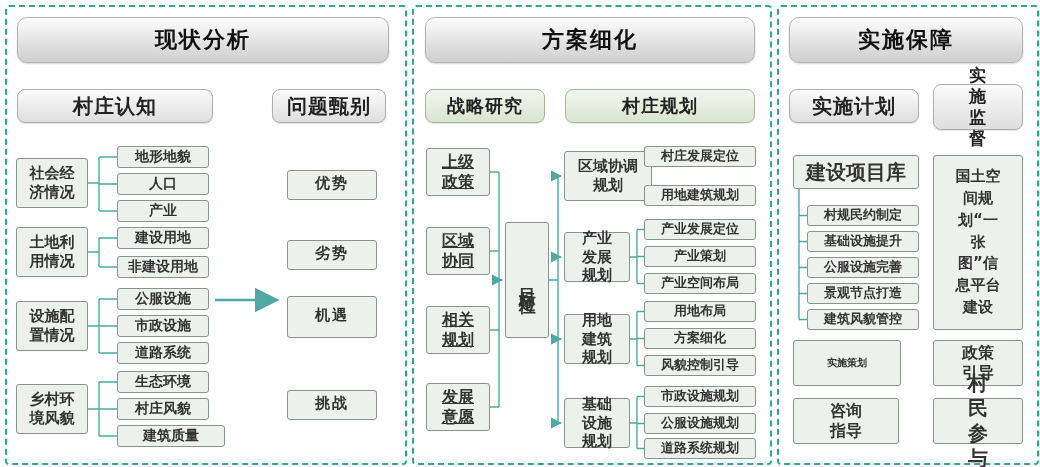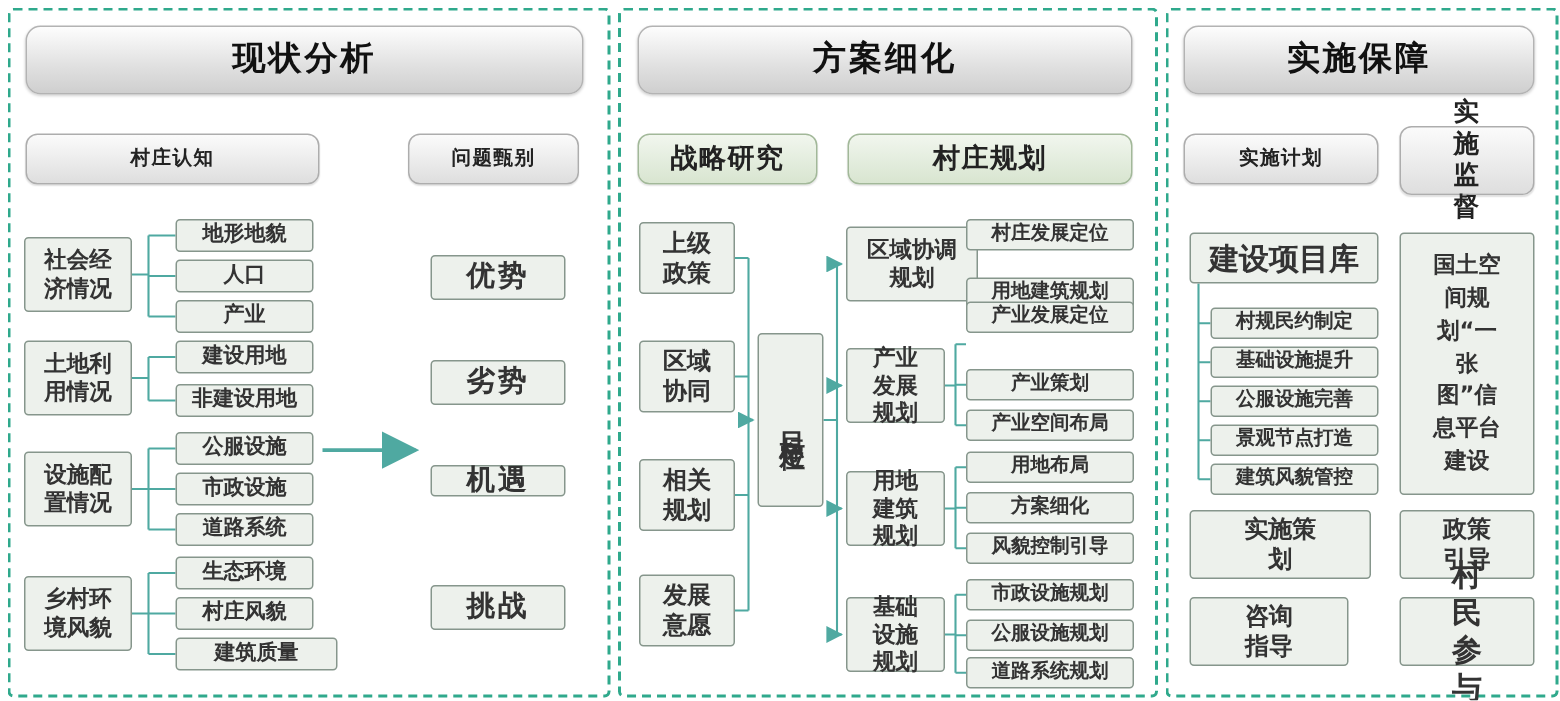--- a/index.html
+++ b/index.html
@@ -5,31 +5,31 @@
   html,body{margin:0;padding:0;background:#ffffff;}
   .stage{position:relative;width:1040px;height:467px;background:#ffffff;overflow:hidden;
          font-family:"DejaVu Sans",sans-serif;}
   .panel{position:absolute;border:2px dashed #2fa98c;border-radius:4px;background:#ffffff;}
   .box{position:absolute;display:flex;align-items:center;justify-content:center;
        text-align:center;color:#333;font-weight:700;line-height:1.25;box-sizing:border-box;}
   .title{background:linear-gradient(180deg,#fdfdfd,#e0e0e0 60%,#cfcfcf);
          border:1px solid #b3b3b3;border-radius:10px;font-size:22px;color:#111;
          box-shadow:0 1px 2px rgba(0,0,0,.18);letter-spacing:2px;}
   .hdr-silver{background:linear-gradient(180deg,#fbfbfb,#dedede);
-         border:1px solid #adadad;border-radius:8px;font-size:13px;color:#222;
+         border:1px solid #adadad;border-radius:8px;font-size:20px;color:#222;
          box-shadow:0 1px 1px rgba(0,0,0,.12);letter-spacing:1px;}
   .hdr-green{background:linear-gradient(180deg,#f1f6ee,#d8e5d0);
          border:1px solid #a2b899;border-radius:8px;font-size:18px;color:#222;
          box-shadow:0 1px 1px rgba(0,0,0,.10);letter-spacing:1px;}
   .node{background:#edf1ec;border:1px solid #86968c;border-radius:3px;}
   .cat{font-size:15px;padding:0 10px;}
-  .inp{font-size:16px;padding:0 12px;}
+  .inp{font-size:16px;padding:0 12px;text-decoration:underline;}
   .item14{font-size:14px;}
   .item13{font-size:13px;}
-  .result{font-size:19px;letter-spacing:2px;}
+  .result{font-size:15px;letter-spacing:2px;font-family:Liberation Mono, monospace;}
   .vert{writing-mode:vertical-rl;letter-spacing:3px;font-size:17px;}
   .wires{position:absolute;left:0;top:0;pointer-events:none;}
 </style>
 </head>
 <body>
 
 <div class="stage">
 
   <div class="panel" style="left:5px;top:5px;width:398px;height:456px"></div>
   <div class="panel" style="left:412px;top:5px;width:356px;height:456px"></div>
@@ -74,40 +74,40 @@
   <div class="box node item14" style="left:117px;top:315px;width:92px;height:22px">市政设施</div>
   <div class="box node item14" style="left:117px;top:342px;width:92px;height:22px">道路系统</div>
 
   <div class="box node cat" style="left:16px;top:384px;width:72px;height:50px">乡村环境风貌</div>
   <div class="box node item14" style="left:117px;top:371px;width:92px;height:22px">生态环境</div>
   <div class="box node item14" style="left:117px;top:398px;width:92px;height:22px">村庄风貌</div>
   <div class="box node item14" style="left:117px;top:425px;width:108px;height:22px">建筑质量</div>
 
   <div class="box node result" style="left:287px;top:170px;width:90px;height:30px">优势</div>
   <div class="box node result" style="left:287px;top:240px;width:90px;height:30px">劣势</div>
-  <div class="box node result" style="left:287px;top:310px;width:90px;height:21px">机遇</div>
+  <div class="box node result" style="left:287px;top:296px;width:90px;height:42px">机遇</div>
   <div class="box node result" style="left:287px;top:390px;width:90px;height:30px">挑战</div>
 
   <div class="box title" style="left:425px;top:17px;width:330px;height:46px">方案细化</div>
   <div class="box hdr-green" style="left:425px;top:89px;width:120px;height:34px">战略研究</div>
   <div class="box hdr-green" style="left:565px;top:89px;width:190px;height:34px">村庄规划</div>
 
   <div class="box node inp" style="left:426px;top:148px;width:64px;height:48px">上级政策</div>
   <div class="box node inp" style="left:426px;top:227px;width:64px;height:48px">区域协同</div>
   <div class="box node inp" style="left:426px;top:306px;width:64px;height:48px">相关规划</div>
   <div class="box node inp" style="left:426px;top:383px;width:64px;height:48px">发展意愿</div>
 
   <div class="box node vert" style="left:505px;top:222px;width:44px;height:116px">目标定位</div>
 
   <div class="box node cat" style="left:564px;top:151px;width:88px;height:50px">区域协调规划</div>
   <div class="box node item13" style="left:644px;top:146px;width:112px;height:21px">村庄发展定位</div>
   <div class="box node item13" style="left:644px;top:185px;width:112px;height:21px">用地建筑规划</div>
 
   <div class="box node cat" style="left:564px;top:232px;width:66px;height:50px">产业发展规划</div>
-  <div class="box node item13" style="left:644px;top:201px;width:112px;height:21px">产业发展定位</div>
+  <div class="box node item13" style="left:644px;top:219px;width:112px;height:21px">产业发展定位</div>
   <div class="box node item13" style="left:644px;top:246px;width:112px;height:21px">产业策划</div>
   <div class="box node item13" style="left:644px;top:273px;width:112px;height:21px">产业空间布局</div>
 
   <div class="box node cat" style="left:564px;top:314px;width:66px;height:50px">用地建筑规划</div>
   <div class="box node item13" style="left:644px;top:301px;width:112px;height:21px">用地布局</div>
   <div class="box node item13" style="left:644px;top:328px;width:112px;height:21px">方案细化</div>
   <div class="box node item13" style="left:644px;top:355px;width:112px;height:21px">风貌控制引导</div>
 
   <div class="box node cat" style="left:564px;top:398px;width:66px;height:50px">基础设施规划</div>
   <div class="box node item13" style="left:644px;top:386px;width:112px;height:21px">市政设施规划</div>
@@ -118,20 +118,20 @@
   <div class="box hdr-silver" style="left:789px;top:89px;width:130px;height:34px">实施计划</div>
   <div class="box hdr-silver" style="left:933px;top:84px;width:90px;height:46px;padding:0 35px;font-size:17px">实施监督</div>
 
   <div class="box node" style="left:793px;top:155px;width:126px;height:34px;font-size:20px">建设项目库</div>
   <div class="box node item13" style="left:807px;top:205px;width:112px;height:21px">村规民约制定</div>
   <div class="box node item13" style="left:807px;top:231px;width:112px;height:21px">基础设施提升</div>
   <div class="box node item13" style="left:807px;top:257px;width:112px;height:21px">公服设施完善</div>
   <div class="box node item13" style="left:807px;top:283px;width:112px;height:21px">景观节点打造</div>
   <div class="box node item13" style="left:807px;top:309px;width:112px;height:21px">建筑风貌管控</div>
 
-  <div class="box node" style="left:793px;top:340px;width:121px;height:46px;padding:0 33px;font-size:16px">实施策划</div>
+  <div class="box node" style="left:793px;top:340px;width:108px;height:46px;padding:0 33px;font-size:10px">实施策划</div>
   <div class="box node" style="left:793px;top:398px;width:106px;height:46px;padding:0 33px;font-size:16px">咨询指导</div>
 
   <div class="box node" style="left:933px;top:155px;width:90px;height:175px;padding:0 18px;font-size:15px;line-height:1.45">国土空间规划“一张图”信息平台建设</div>
   <div class="box node" style="left:933px;top:340px;width:90px;height:46px;padding:0 25px;font-size:16px">政策引导</div>
   <div class="box node" style="left:933px;top:398px;width:90px;height:46px;padding:0 25px;font-size:20px">村民参与</div>
 
 </div>
 
 </body></html>

